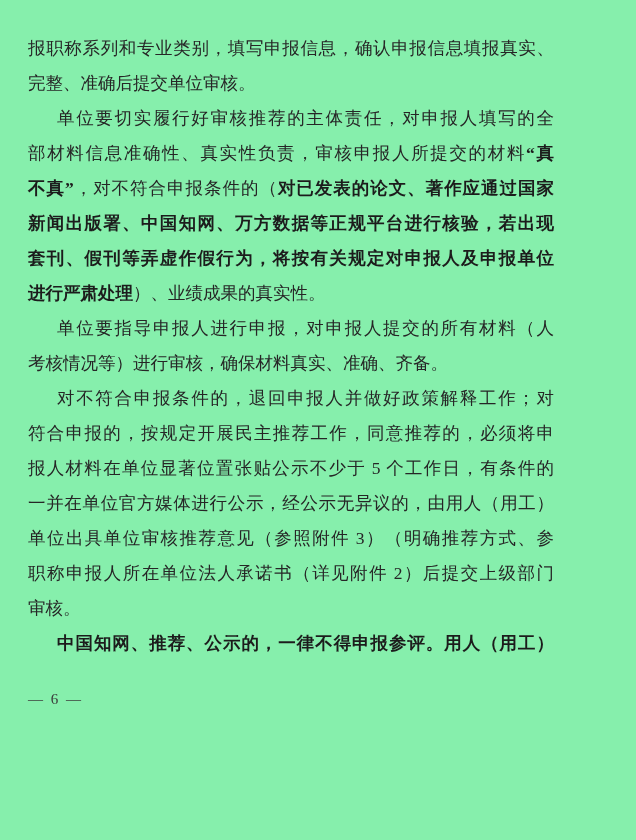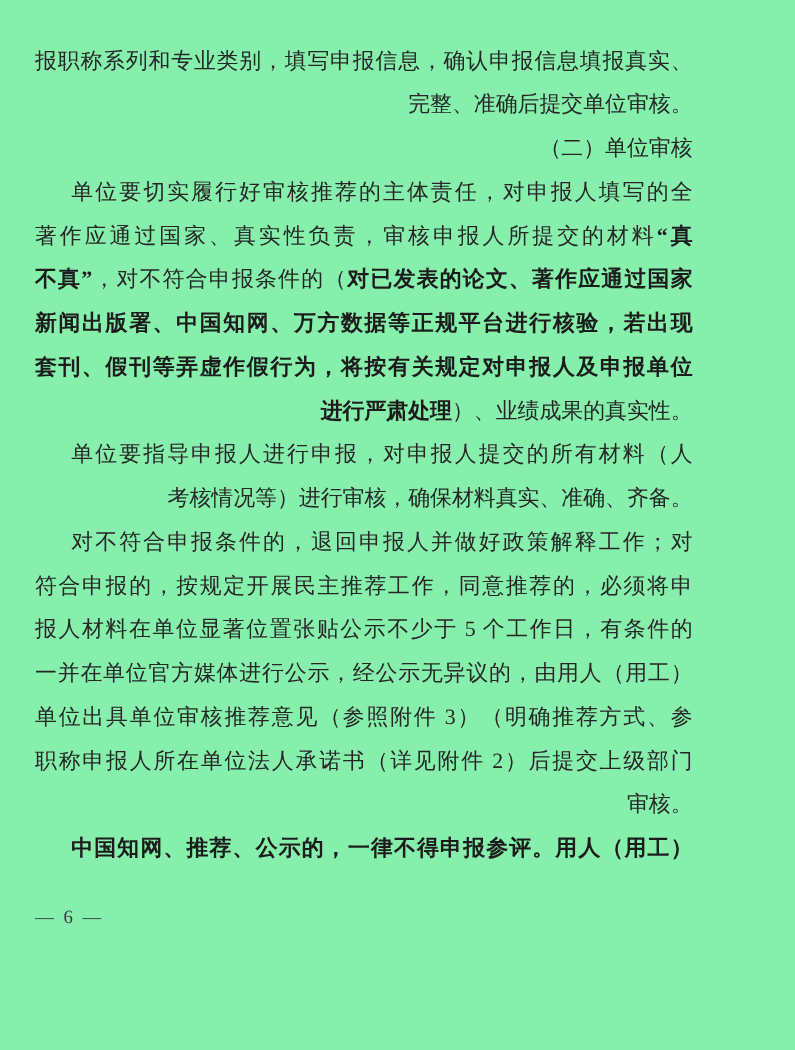--- a/index.html
+++ b/index.html
@@ -20,21 +20,20 @@
   }
   .doc-body {
     width: 100%;
   }
   .line {
     font-size: 17.5px;
     line-height: 35px;
     height: 35px;
     white-space: normal;
     overflow: visible;
-    text-align: right;
   }
   .line.full {
     text-align: justify;
     text-align-last: justify;
     text-justify: inter-character;
   }
   .line.indent {
     text-indent: 29px;
   }
   .seg-bold {
@@ -49,23 +48,22 @@
     letter-spacing: 2px;
   }
 </style>
 </head>
 <body>
 
 <div class="sheet">
   <div class="doc-body" id="doc-body">
       <div class="line full"><span>报职称系列和专业类别，填写申报信息，确认申报信息填报真实、</span></div>
       <div class="line"><span>完整、准确后提交单位审核。</span></div>
-      <div class="line indent"><span>（二）单位审核</span></div>
       <div class="line full indent"><span>单位要切实履行好审核推荐的主体责任，对申报人填写的全</span></div>
-      <div class="line full"><span>著作应通过国家、真实性负责，审核申报人所提交的材料</span><span class="seg-bold">“真</span></div>
+      <div class="line full"><span>部材料信息准确性、真实性负责，审核申报人所提交的材料</span><span class="seg-bold">“真</span></div>
       <div class="line full"><span class="seg-bold">不真”</span><span>，对不符合申报条件的（</span><span class="seg-bold">对已发表的论文、著作应通过国家</span></div>
       <div class="line full"><span class="seg-bold">新闻出版署、中国知网、万方数据等正规平台进行核验，若出现</span></div>
       <div class="line full"><span class="seg-bold">套刊、假刊等弄虚作假行为，将按有关规定对申报人及申报单位</span></div>
       <div class="line"><span class="seg-bold">进行严肃处理</span><span>）、业绩成果的真实性。</span></div>
       <div class="line full indent"><span>单位要指导申报人进行申报，对申报人提交的所有材料（人</span></div>
       <div class="line"><span>考核情况等）进行审核，确保材料真实、准确、齐备。</span></div>
       <div class="line full indent"><span>对不符合申报条件的，退回申报人并做好政策解释工作；对</span></div>
       <div class="line full"><span>符合申报的，按规定开展民主推荐工作，同意推荐的，必须将申</span></div>
       <div class="line full"><span>报人材料在单位显著位置张贴公示不少于 5 个工作日，有条件的</span></div>
       <div class="line full"><span>一并在单位官方媒体进行公示，经公示无异议的，由用人（用工）</span></div>

